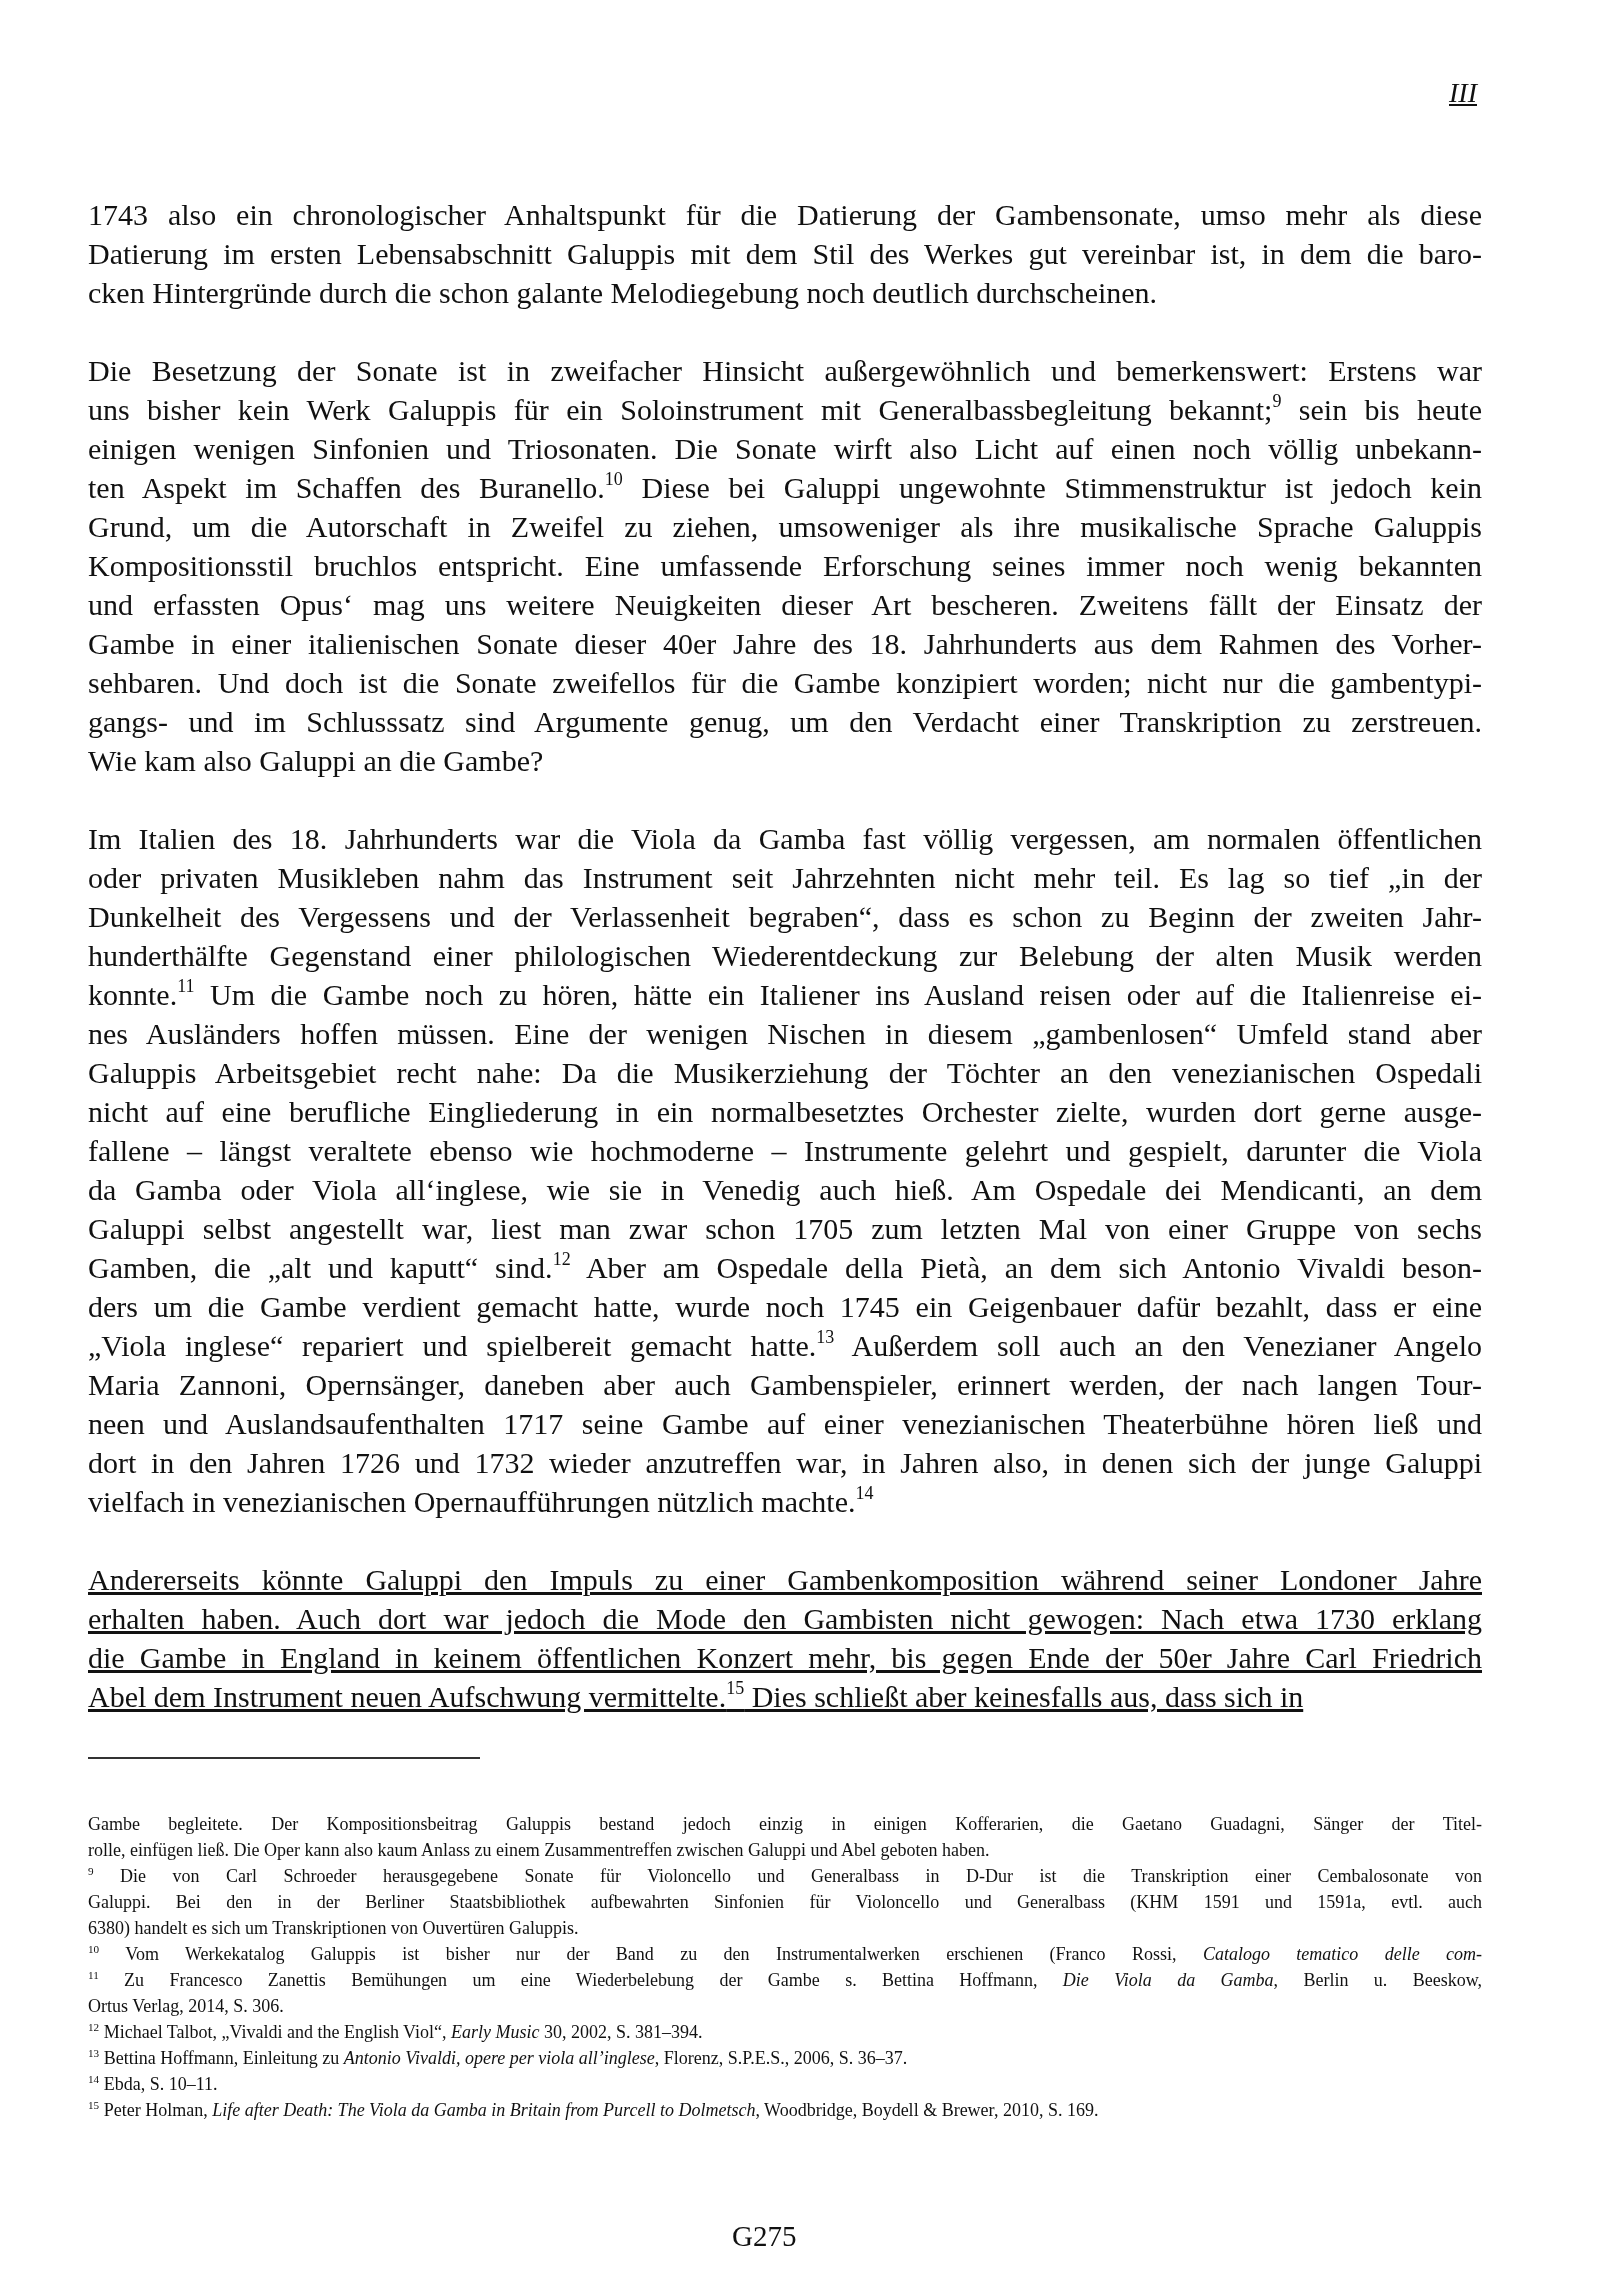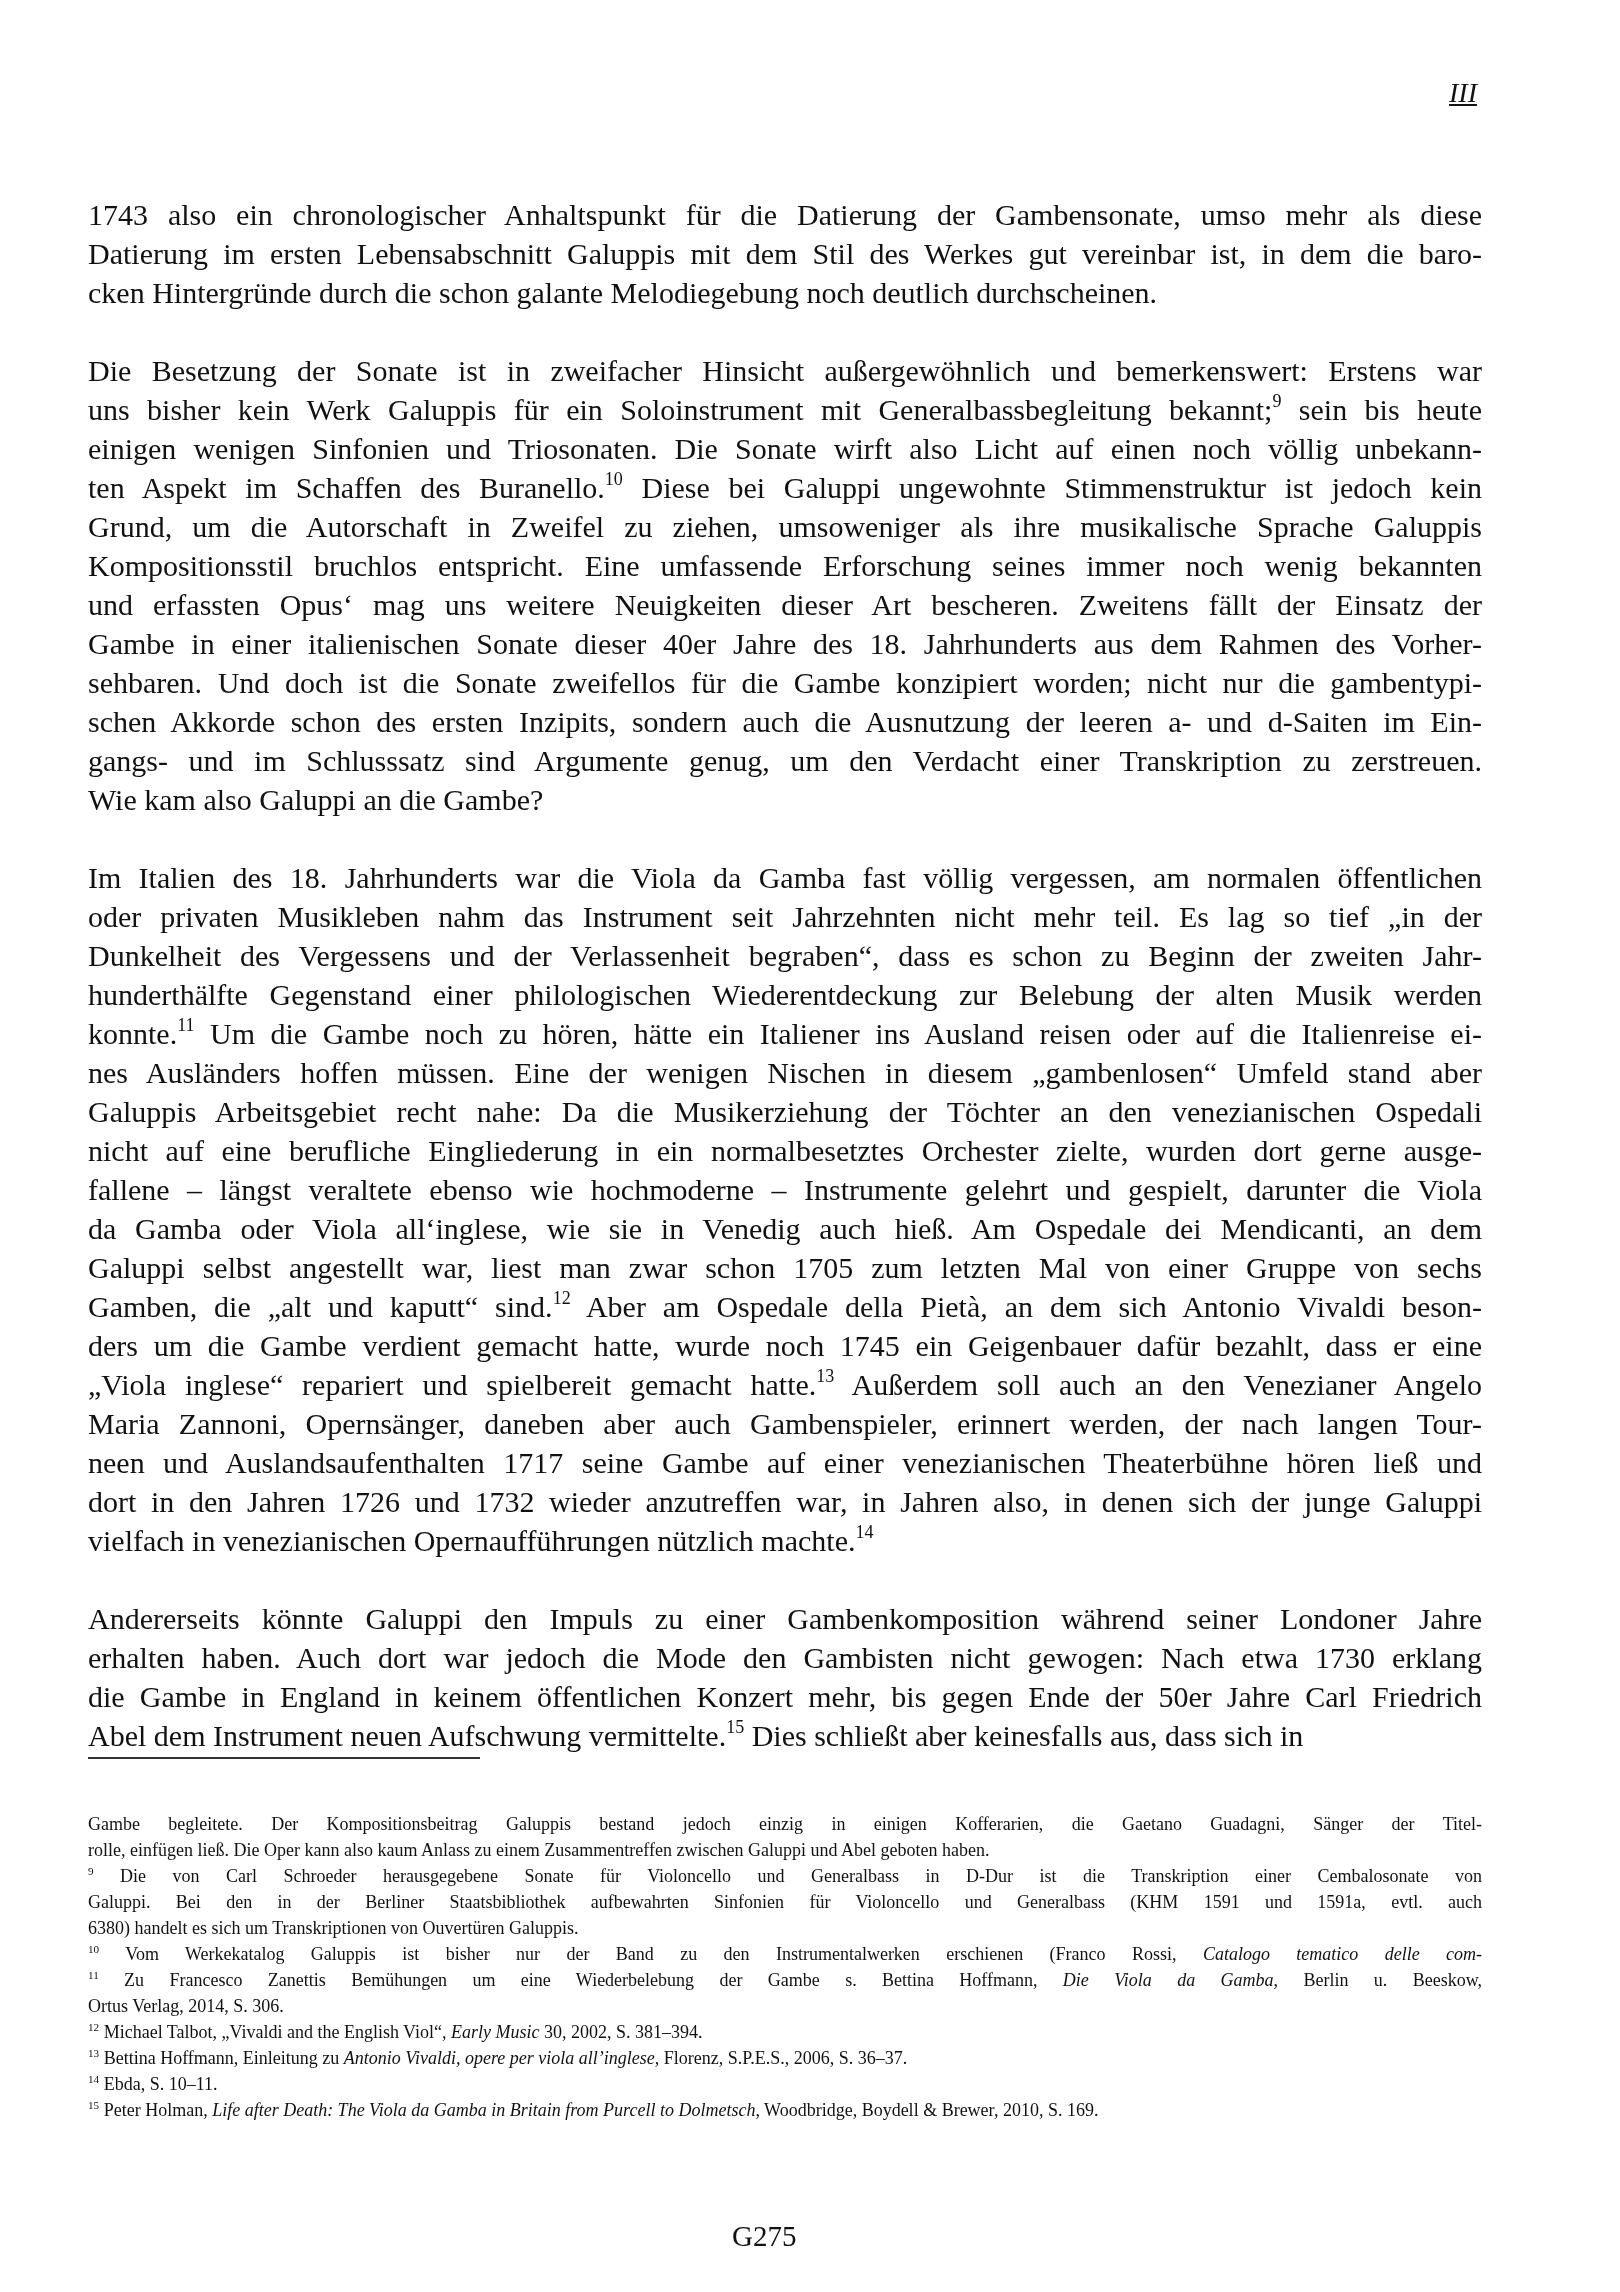--- a/index.html
+++ b/index.html
@@ -1,21 +1,21 @@
 <!DOCTYPE html>
 <html style="font-size:14.3px"><head>
 <meta charset="utf-8">
 <style>
   html, body { margin: 0; padding: 0; background: #ffffff; }
   body { width: 1620px; height: 2293px; position: relative; overflow: hidden;
          font-family: "Liberation Serif", "DejaVu Serif", serif; color: #111111; }
   .page-number { position: absolute; top: 77px; left: 1449px; font-size: 28px; font-style: italic; text-decoration: underline; }
   .body-text { position: absolute; left: 88px; top: 195px; width: 1397px; font-size: 30px; line-height: 39px; }
   .para { margin: 0 0 39px 0; }
-  .para:last-child { margin-bottom: 16px; }
+  .para:last-child { margin-bottom: 16px; text-decoration: underline; }
   .line { display: block; white-space: nowrap; text-align-last: justify; text-align: justify; width: 1394px; }
   .line.last { text-align-last: left; width: auto; }
   sup { font-size: 60%; line-height: 0; vertical-align: 0.75em; }
   .fn-rule { position: absolute; left: 88px; top: 1757px; width: 392px; height: 1.8px; background: #333333; }
   .footnotes { position: absolute; left: 88px; top: 1811px; width: 1397px; font-size: 18px; line-height: 26px; }
   .fn-line { display: block; white-space: nowrap; text-align: justify; text-align-last: justify; width: 1394px; }
   .fn-line.last { text-align-last: left; width: auto; }
   .fn-line sup { font-size: 62%; vertical-align: 0.65em; }
   .folio { position: absolute; top: 2192px; left: 732px; font-size: 29px; margin-top: 28px; }
   i { font-style: italic; }
@@ -34,21 +34,20 @@
     <p class="para">
       <span class="line"><span>Die Besetzung der Sonate ist in zweifacher Hinsicht außergewöhnlich und bemerkenswert: Erstens war</span></span>
       <span class="line"><span>uns bisher kein Werk Galuppis für ein Soloinstrument mit Generalbassbegleitung bekannt;</span><sup>9</sup><span> sein bis heute</span></span>
       <span class="line"><span>einigen wenigen Sinfonien und Triosonaten. Die Sonate wirft also Licht auf einen noch völlig unbekann-</span></span>
       <span class="line"><span>ten Aspekt im Schaffen des Buranello.</span><sup>10</sup><span> Diese bei Galuppi ungewohnte Stimmenstruktur ist jedoch kein</span></span>
       <span class="line"><span>Grund, um die Autorschaft in Zweifel zu ziehen, umsoweniger als ihre musikalische Sprache Galuppis</span></span>
       <span class="line"><span>Kompositionsstil bruchlos entspricht. Eine umfassende Erforschung seines immer noch wenig bekannten</span></span>
       <span class="line"><span>und erfassten Opus‘ mag uns weitere Neuigkeiten dieser Art bescheren. Zweitens fällt der Einsatz der</span></span>
       <span class="line"><span>Gambe in einer italienischen Sonate dieser 40er Jahre des 18. Jahrhunderts aus dem Rahmen des Vorher-</span></span>
       <span class="line"><span>sehbaren. Und doch ist die Sonate zweifellos für die Gambe konzipiert worden; nicht nur die gambentypi-</span></span>
-      <span class="line"><span>schen Akkorde schon des ersten Inzipits, sondern auch die Ausnutzung der leeren a- und d-Saiten im Ein-</span></span>
       <span class="line"><span>gangs- und im Schlusssatz sind Argumente genug, um den Verdacht einer Transkription zu zerstreuen.</span></span>
       <span class="line last"><span>Wie kam also Galuppi an die Gambe?</span></span>
     </p>
     <p class="para">
       <span class="line"><span>Im Italien des 18. Jahrhunderts war die Viola da Gamba fast völlig vergessen, am normalen öffentlichen</span></span>
       <span class="line"><span>oder privaten Musikleben nahm das Instrument seit Jahrzehnten nicht mehr teil. Es lag so tief „in der</span></span>
       <span class="line"><span>Dunkelheit des Vergessens und der Verlassenheit begraben“, dass es schon zu Beginn der zweiten Jahr-</span></span>
       <span class="line"><span>hunderthälfte Gegenstand einer philologischen Wiederentdeckung zur Belebung der alten Musik werden</span></span>
       <span class="line"><span>konnte.</span><sup>11</sup><span> Um die Gambe noch zu hören, hätte ein Italiener ins Ausland reisen oder auf die Italienreise ei-</span></span>
       <span class="line"><span>nes Ausländers hoffen müssen. Eine der wenigen Nischen in diesem „gambenlosen“ Umfeld stand aber</span></span>

